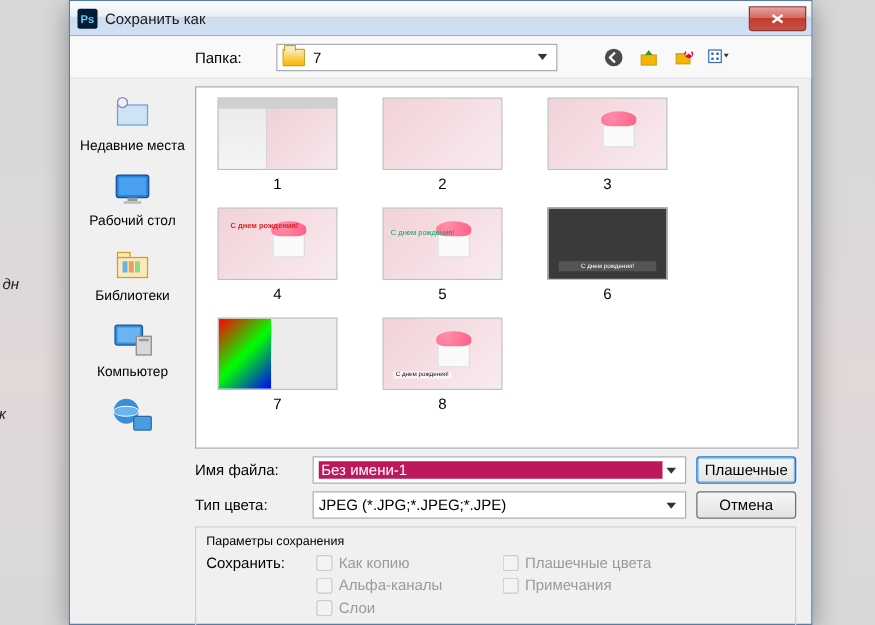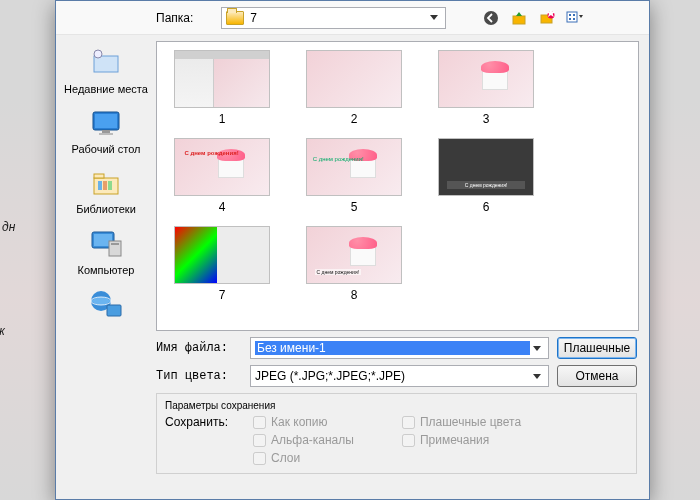--- a/index.html
+++ b/index.html
@@ -50,24 +50,24 @@
 .blktxt { position:absolute; bottom:14%; left:8%; font-size:5px; color:#111; background:#fff9; padding:0 2px;}
 .greentxt { position:absolute; top:30%; left:6%; font-size:6px; color:#0a6;}
 .darkui { background:#3a3a3a; }
 .darkui .bar{ position:absolute; bottom:10%; left:8%; right:8%; height:8px; background:#555; color:#fff; font-size:5px; text-align:center; line-height:8px;}
 .cpick { display:flex; }
 .cpick .grad{ width:45%; background: linear-gradient(135deg,#f00,#0f0,#00f);}
 .cpick .ctrl{ flex:1; background:#ececec;}
 
 .bottom { padding: 6px 12px 8px 100px; }
 .form-row { display: flex; align-items: center; gap: 8px; margin-bottom: 6px; }
-.form-row .flabel { width: 86px; font-family: Liberation Mono, monospace; }
+.form-row .flabel { width: 86px; }
 .form-row .combo { flex: 1; }
 .filename-input { flex:1; padding: 0 2px; font-size:12px; border:none; outline:none; }
-.filename-input.sel { background:#3b82f6; color:white; }
+.filename-input.sel { background:#be185d; color:white; }
 .btn { width: 80px; height: 22px; border: 1px solid #707070; border-radius: 3px; background: linear-gradient(to bottom, #f7f7f7, #e3e3e3); cursor: pointer; font-size: 12px; }
 .btn.default { border-color:#1e74c9; box-shadow: 0 0 0 1px #7eb6ee inset; }
 
 .save-params { border: 1px solid #d0d0d0; padding: 6px 8px 8px; margin-top: 4px; }
 .save-params .sp-title { font-size: 10px; margin-bottom: 4px; }
 .sp-grid { display: flex; gap: 18px; }
 .sp-col { display: flex; flex-direction: column; gap: 4px; }
 .sp-l { width: 70px; }
 .chk { display: flex; align-items: center; gap: 5px; color: #9a9a9a; }
 .chk input { width:13px; height:13px; }
@@ -75,20 +75,29 @@
 </head>
 <body>
 
 <div class="bg-overlay"></div>
 <div class="bg-text">
   <div>С дн</div>
   <div style="margin-top:90px">ож</div>
 </div>
 
 <div class="dialog">
+  <div class="titlebar">
+    <div class="ps-icon">Ps</div>
+    <div class="title">Сохранить как</div>
+    <div class="close">
+      <svg width="12" height="10">
+          <path d="M2 2 L10 8 M10 2 L2 8"></path>
+        </svg>
+    </div>
+  </div>
 
   <div class="folder-row">
     <span class="label">Папка:</span>
     <div class="combo folder">
       <div class="folder-icon"></div>
       <span style="margin-left:6px">7</span>
       <div class="drop">
           <svg width="8" height="5">
             <path d="M0 0 L8 0 L4 5 Z"></path>
           </svg>

